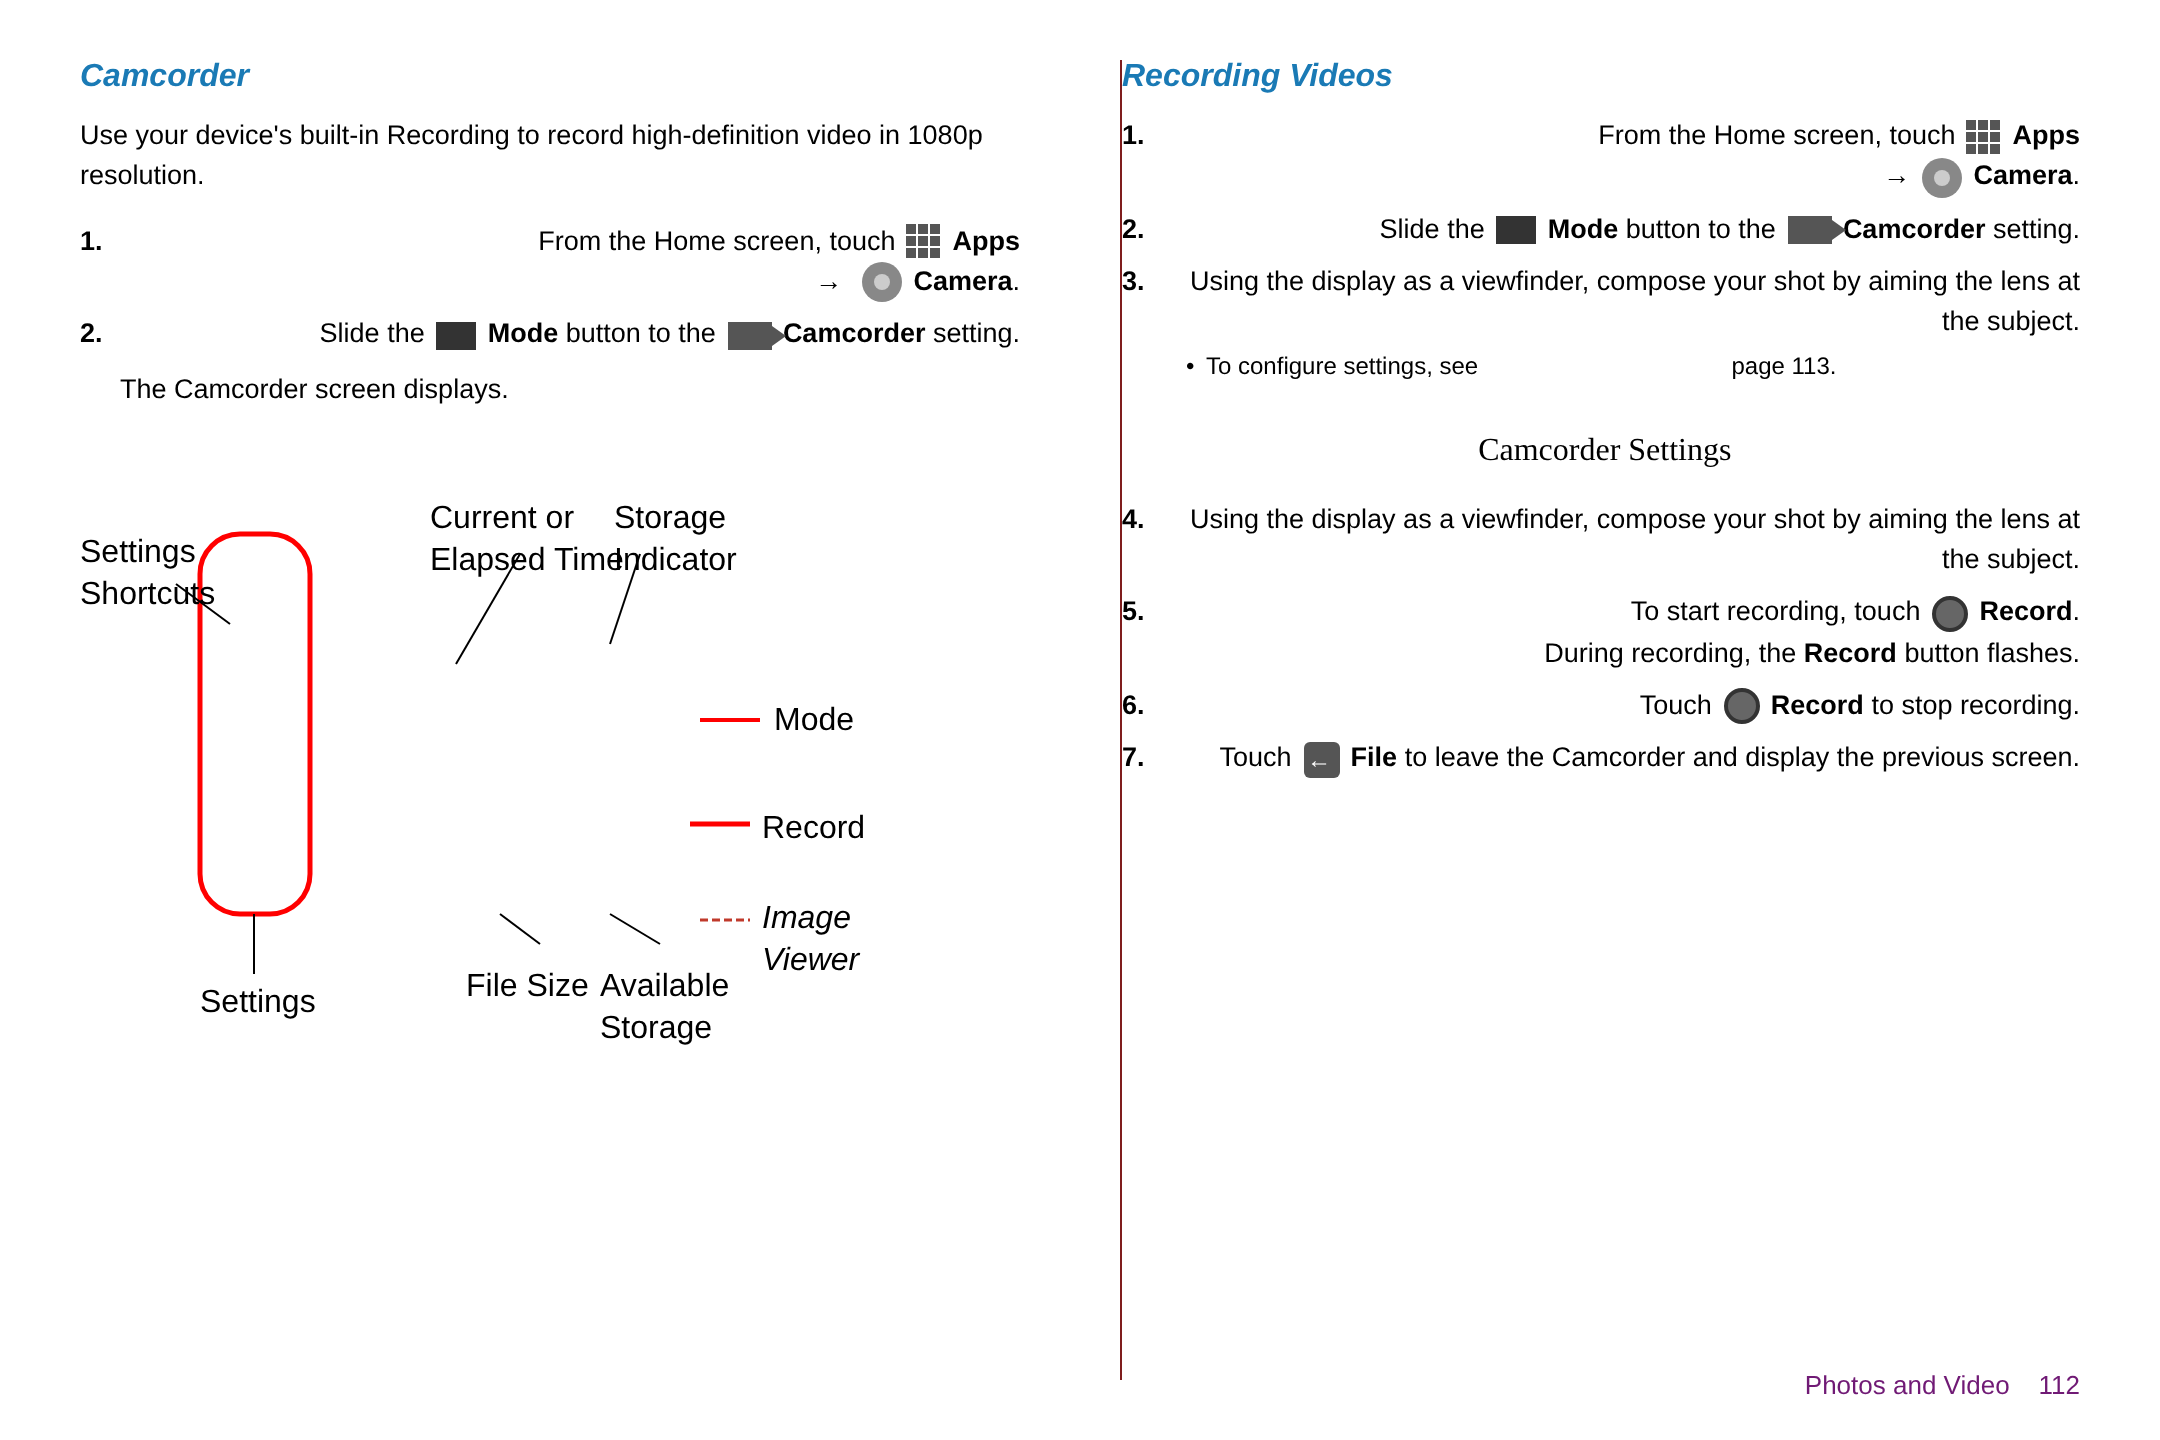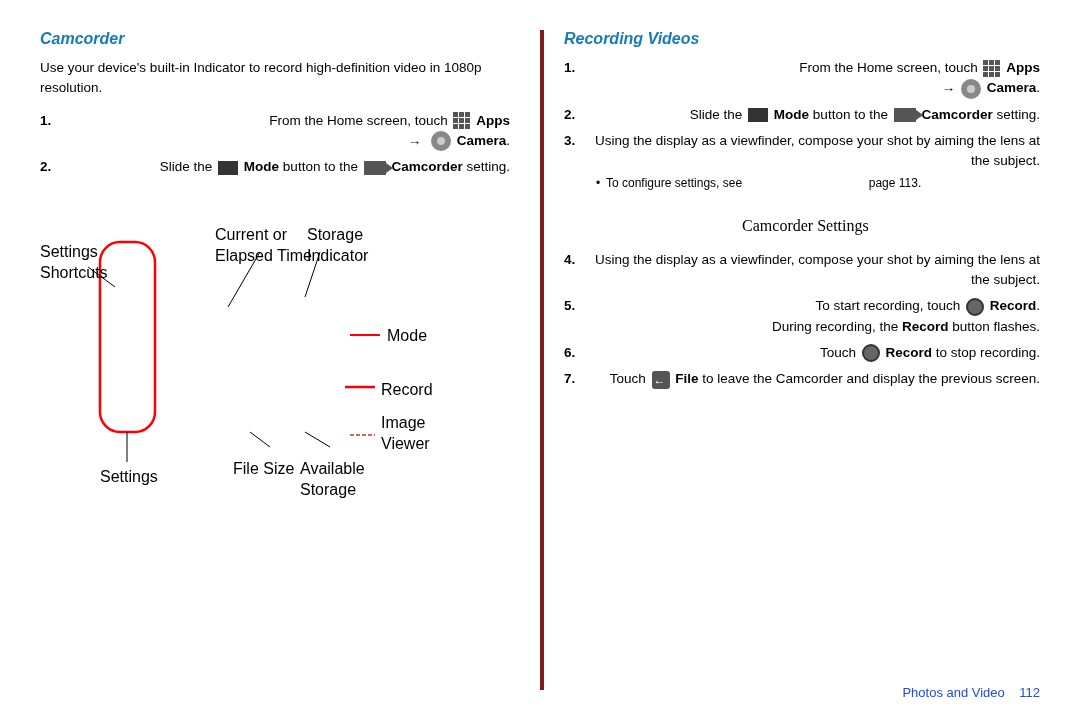--- a/index.html
+++ b/index.html
@@ -12,32 +12,32 @@
       color: #000;
       overflow: hidden;
       position: relative;
     }
 
     .page {
       display: flex;
       width: 100%;
       height: 100%;
       padding: 30px 40px;
+      gap: 20px;
     }
 
     .left-col {
       width: 500px;
       flex-shrink: 0;
       padding-right: 30px;
     }
 
     .right-col {
       flex: 1;
-      padding-left: 20px;
-      border-left: 4px solid #7f1d1d;
+      border-left: 1px solid #7f1d1d;
     }
 
     .section-title {
       font-style: italic;
       font-weight: bold;
       color: #1a7ab5;
       font-size: 16px;
       margin-bottom: 10px;
     }
 
@@ -214,31 +214,31 @@
       font-size: 12px;
       top: 0px;
       left: 2px;
     }
 
     .page-footer {
       position: absolute;
       bottom: 20px;
       right: 40px;
       font-size: 13px;
-      color: #1d4ed8;
+      color: #701a75;
     }
   </style>
 </head>
 <body>
 
 <div class="page">
 
   <div class="left-col">
     <div class="section-title">Camcorder</div>
-    <p class="intro-text">Use your device's built-in Indicator to record high-definition video in 1080p resolution.</p>
+    <p class="intro-text">Use your device's built-in Recording to record high-definition video in 1080p resolution.</p>
 
     <ol class="steps-list">
       <li>
         <span class="step-num bold">1.</span>
         <span class="step-content">
           From the Home screen, touch
           <span class="apps-icon">
             <span></span>
               <span></span>
               <span></span>
@@ -260,20 +260,21 @@
         <span class="step-content">
           Slide the <span class="mode-icon"></span>
           <span class="bold">Mode</span> button to the
           <span class="camcorder-icon"></span>
           <span class="bold">Camcorder</span>
           setting.
         </span>
       </li>
     </ol>
 
+    <p style="margin-left:20px; font-size:13.5px; margin-bottom:8px;">The Camcorder screen displays.</p>
 
     <div class="diagram-area">
       <svg class="diagram-svg" viewBox="0 0 460 340">
 
         <rect x="60" y="55" width="55" height="190" rx="20" ry="20" fill="none" stroke="red" stroke-width="2.5"></rect>
 
         <line x1="48" y1="80" x2="75" y2="100" stroke="#000" stroke-width="1"></line>
 
         <line x1="220" y1="65" x2="188" y2="120" stroke="#000" stroke-width="1"></line>
 
@@ -294,21 +295,21 @@
       </svg>
 
       <div class="label-text" style="left:0px; top:55px;">Settings<br>Shortcuts</div>
       <div class="label-text" style="left:175px; top:38px;">Current or<br>Elapsed Time</div>
       <div class="label-text" style="left:267px; top:38px;">Storage<br>Indicator</div>
 
       <div class="label-text" style="left:347px; top:139px;">Mode</div>
 
       <div class="label-text" style="left:341px; top:193px;">Record</div>
 
-      <div class="label-text" style="left:341px; top:226px;">Image<br>Viewer</div>
+      <div class="label-text" style="left:341px; top:238px;font-style:italic;">Image<br>Viewer</div>
 
       <div class="label-text" style="left:60px; top:280px;">Settings</div>
 
       <div class="label-text" style="left:193px; top:272px;">File Size</div>
 
       <div class="label-text" style="left:260px; top:272px;">Available<br>Storage</div>
 
     </div>
   </div>
 

